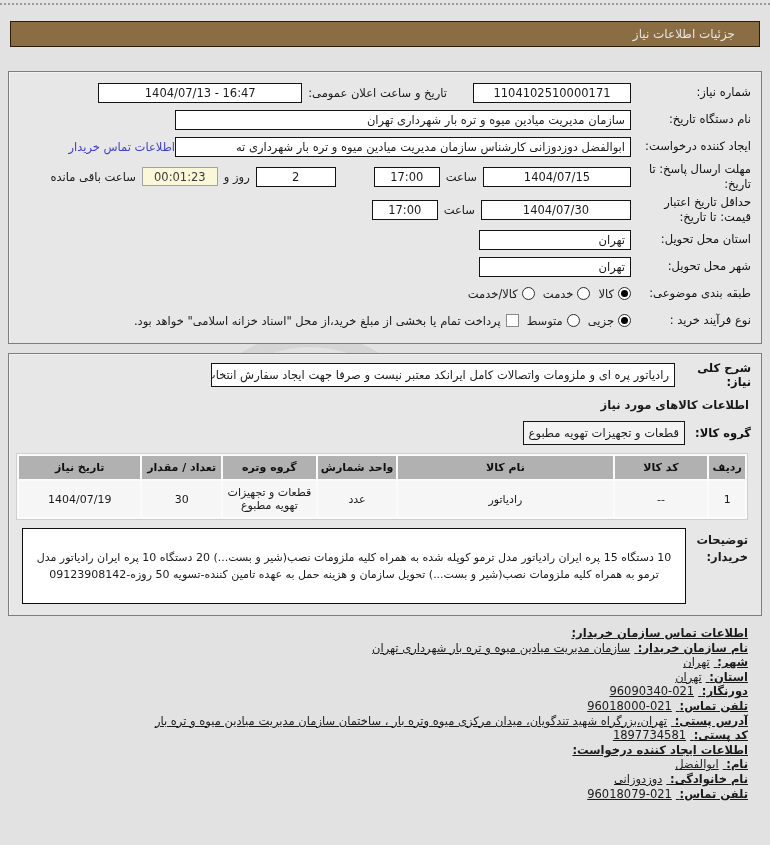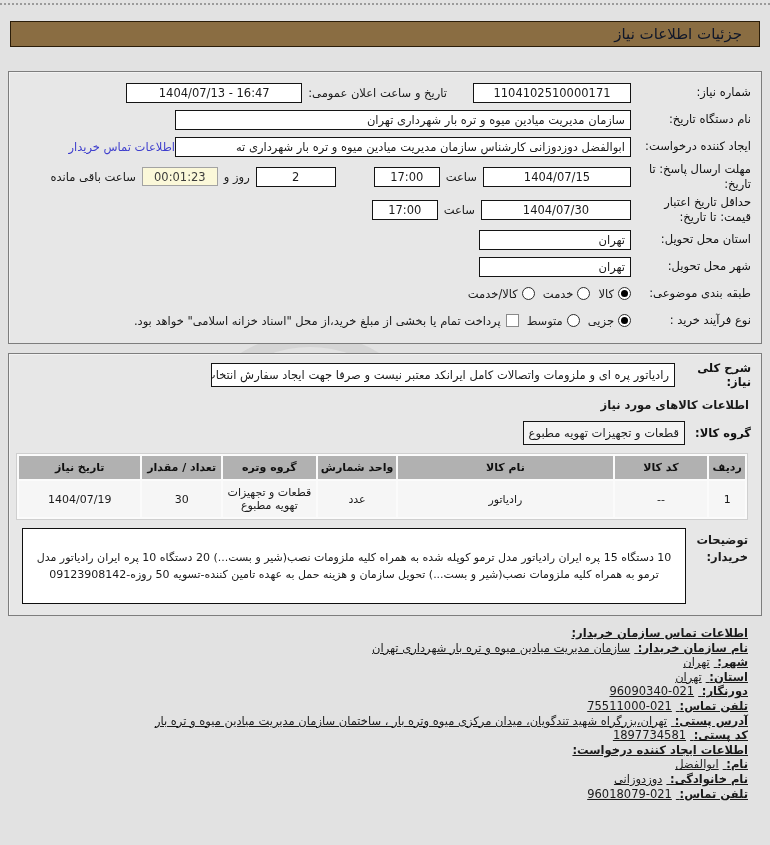--- a/index.html
+++ b/index.html
@@ -12,22 +12,22 @@
     color:#1a1a1a;
   }
   #page { position:relative; width:770px; height:845px; }
   .content { position:relative; z-index:2; }
 
   .top-dotted { border-top:2px dotted #9b9b9b; height:2px; margin-top:3px; }
 
   .title-bar {
     margin:16px 10px 0 10px; height:26px;
     background:#8a6d42; border:1px solid #2b1d09;
-    color:#0f172a; font-size:15px; line-height:24px;
-    padding-right:17px;
+    color:#e5e5e5; font-size:12px; line-height:24px;
+    padding-right:24px;
   }
 
   .box {
     margin:0 8px; border:1px solid #7d7d7d; background:#e7e7e7;
     box-shadow: inset 1px 1px 0 #f2f2f2;
   }
   .box1 { margin-top:24px; padding:7px 6px 9px 6px; }
   .box2 { margin-top:9px;  padding:5px 6px 11px 6px; }
 
   .frow { display:flex; align-items:center; min-height:27px; padding:0 4px; }
@@ -115,21 +115,21 @@
     <div class="top-dotted"></div>
 
     <div class="title-bar">جزئیات اطلاعات نیاز</div>
 
     <div class="box box1">
 
       <div class="frow">
         <span class="lbl">شماره نیاز:</span>
         <div class="ibox center" style="width:158px" dir="ltr">1104102510000171</div>
         <span class="txt" style="margin-right:26px">تاریخ و ساعت اعلان عمومی:</span>
-        <div class="ibox center small-gap" style="width:176px" dir="ltr">1404/07/13 - 16:47</div>
+        <div class="ibox center small-gap" style="width:204px" dir="ltr">1404/07/13 - 16:47</div>
       </div>
 
       <div class="frow">
         <span class="lbl">نام دستگاه تاریخ:</span>
         <div class="ibox padrt" style="width:456px">سازمان مدیریت میادین میوه و تره بار شهرداری تهران</div>
       </div>
 
       <div class="frow">
         <span class="lbl">ایجاد کننده درخواست:</span>
         <div class="ibox padrt" style="width:456px">ابوالفضل دوزدوزانی کارشناس سازمان مدیریت میادین میوه و تره بار شهرداری ته</div>
@@ -264,21 +264,21 @@
       <div class="cline">
         <span class="b">استان:</span>
         <span class="v">تهران</span>
       </div>
       <div class="cline">
         <span class="b">دورنگار:</span>
         <span class="v" dir="ltr">96090340-021</span>
       </div>
       <div class="cline">
         <span class="b">تلفن تماس:</span>
-        <span class="v" dir="ltr">75511000-021</span>
+        <span class="v" dir="ltr">96018000-021</span>
       </div>
       <div class="cline">
         <span class="b">آدرس پستی:</span>
         <span class="v">تهران،بزرگراه شهید تندگویان، میدان مرکزی میوه وتره بار ، ساختمان سازمان مدیریت میادین میوه و تره بار</span>
       </div>
       <div class="cline">
         <span class="b">کد پستی:</span>
         <span class="v" dir="ltr">1897734581</span>
       </div>
       <div class="cline b bold">اطلاعات ایجاد کننده درخواست:</div>

